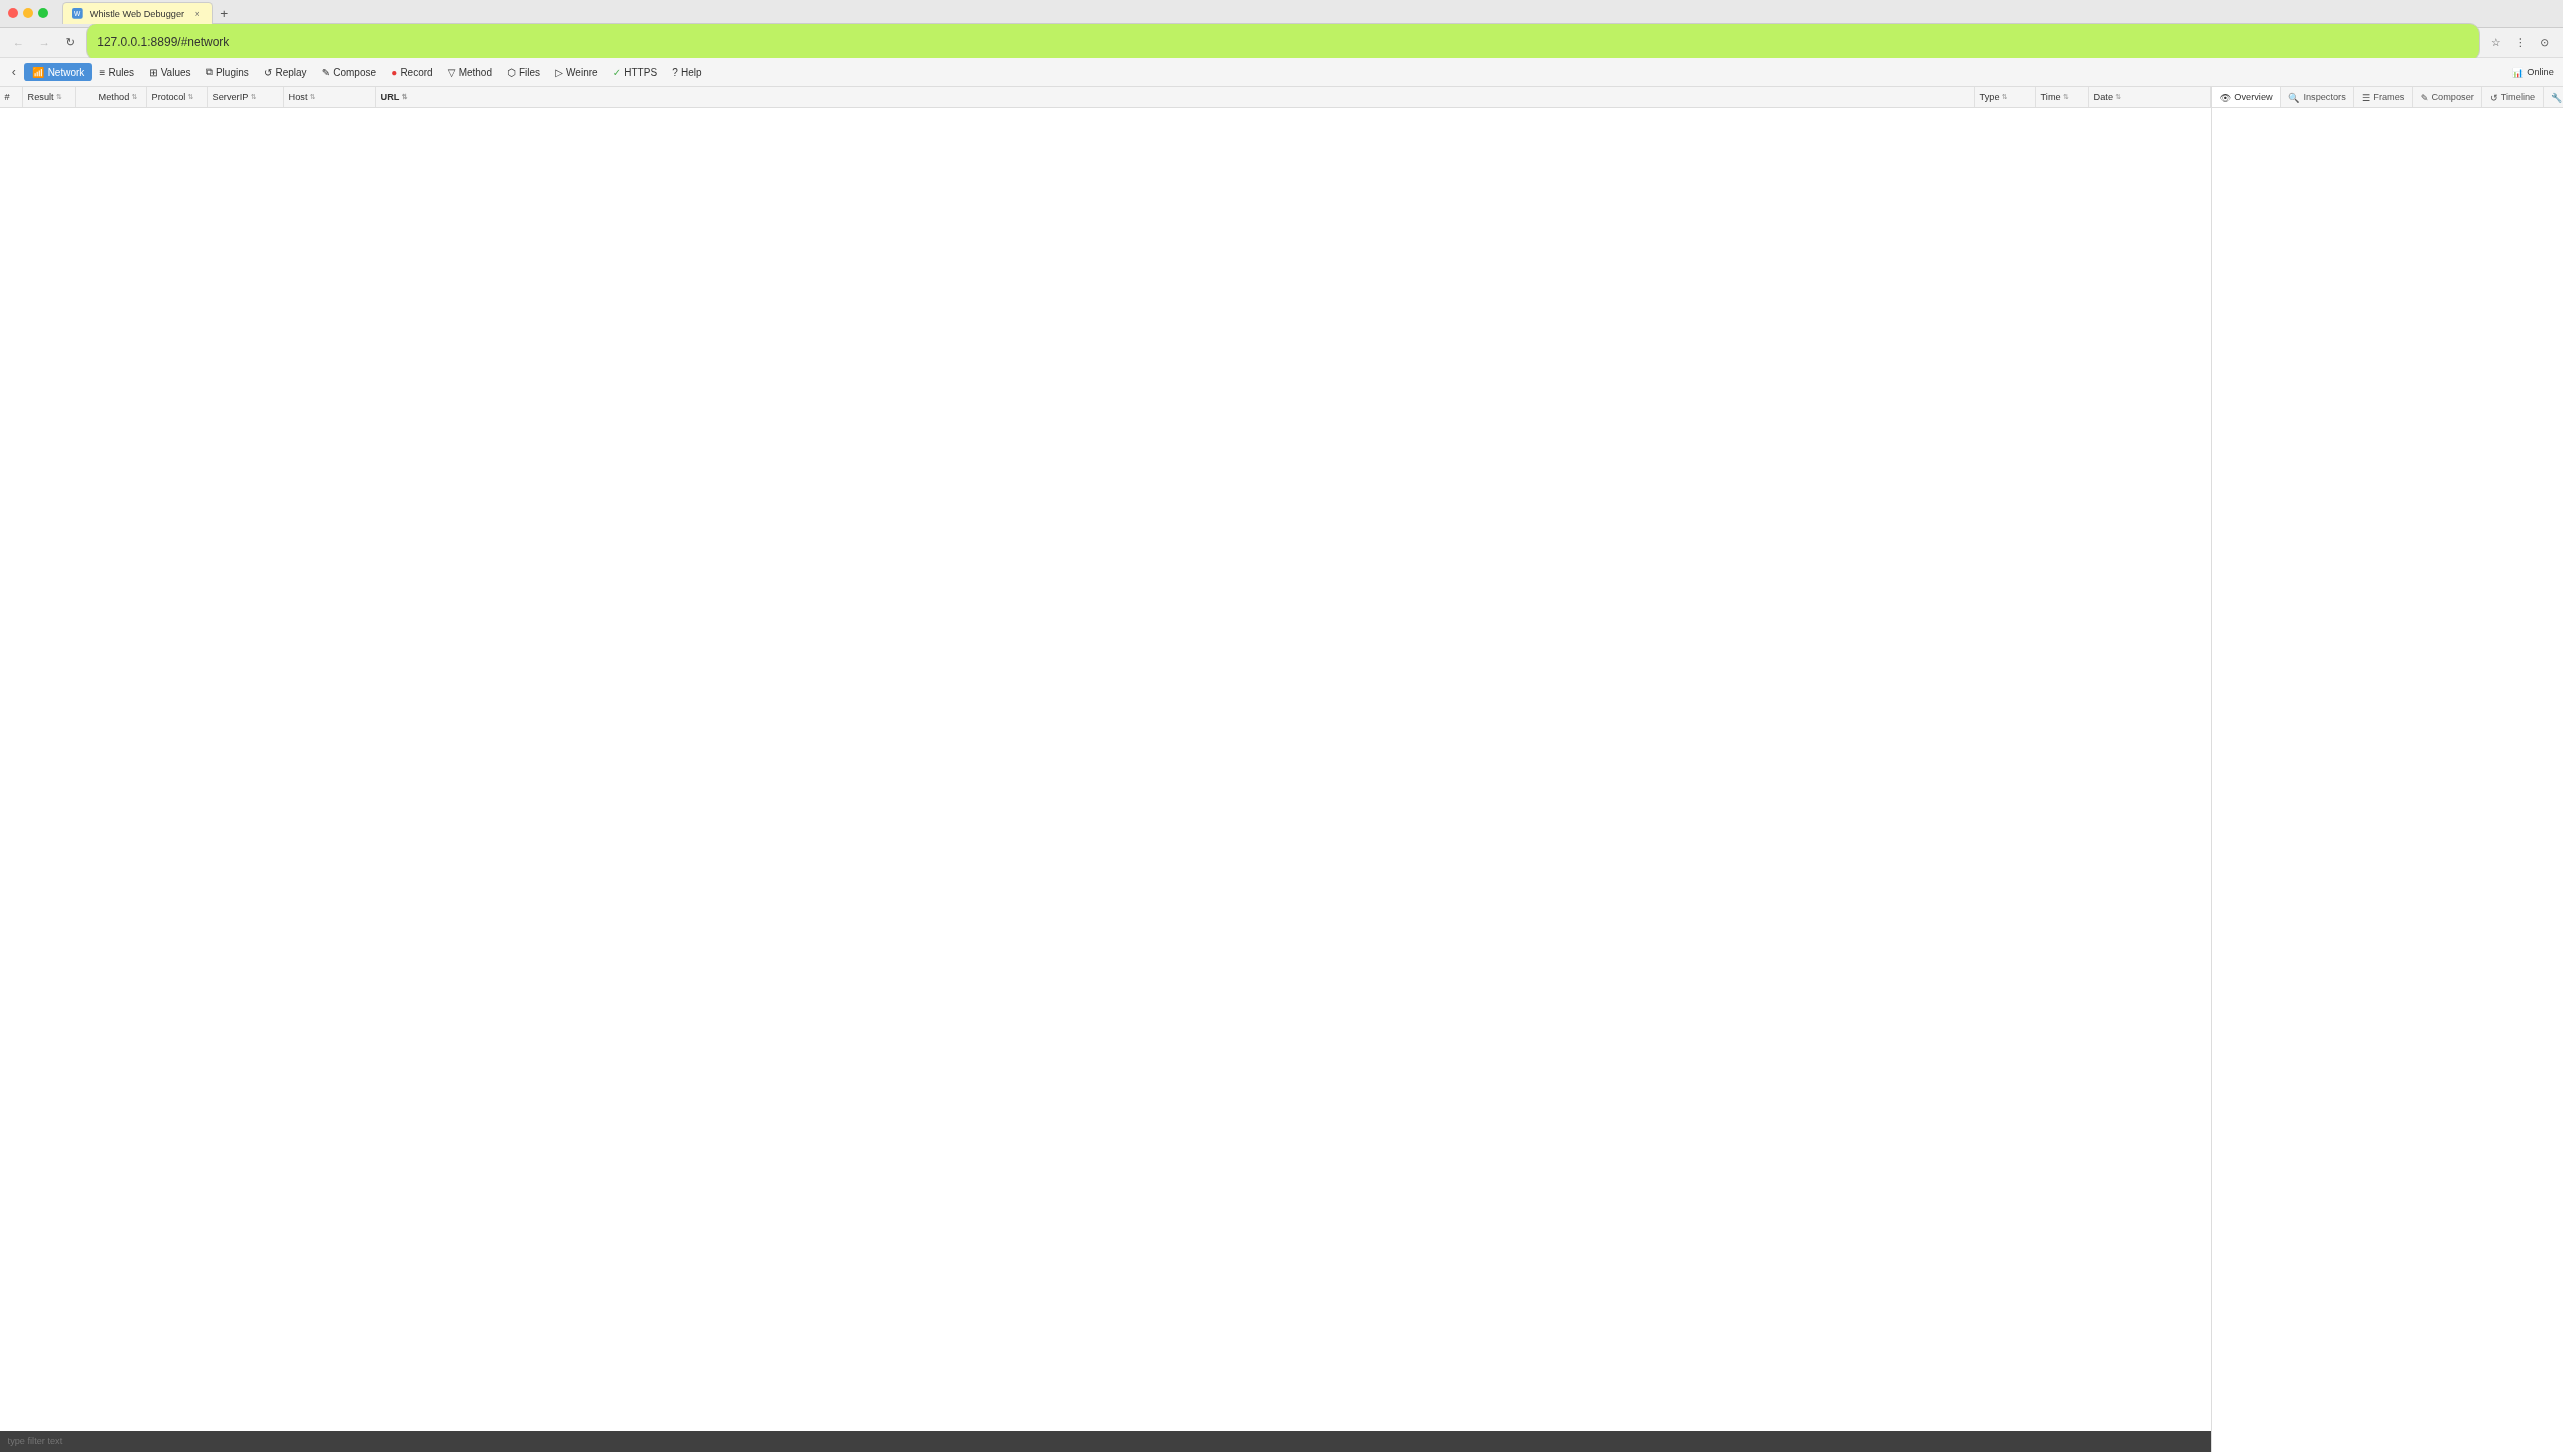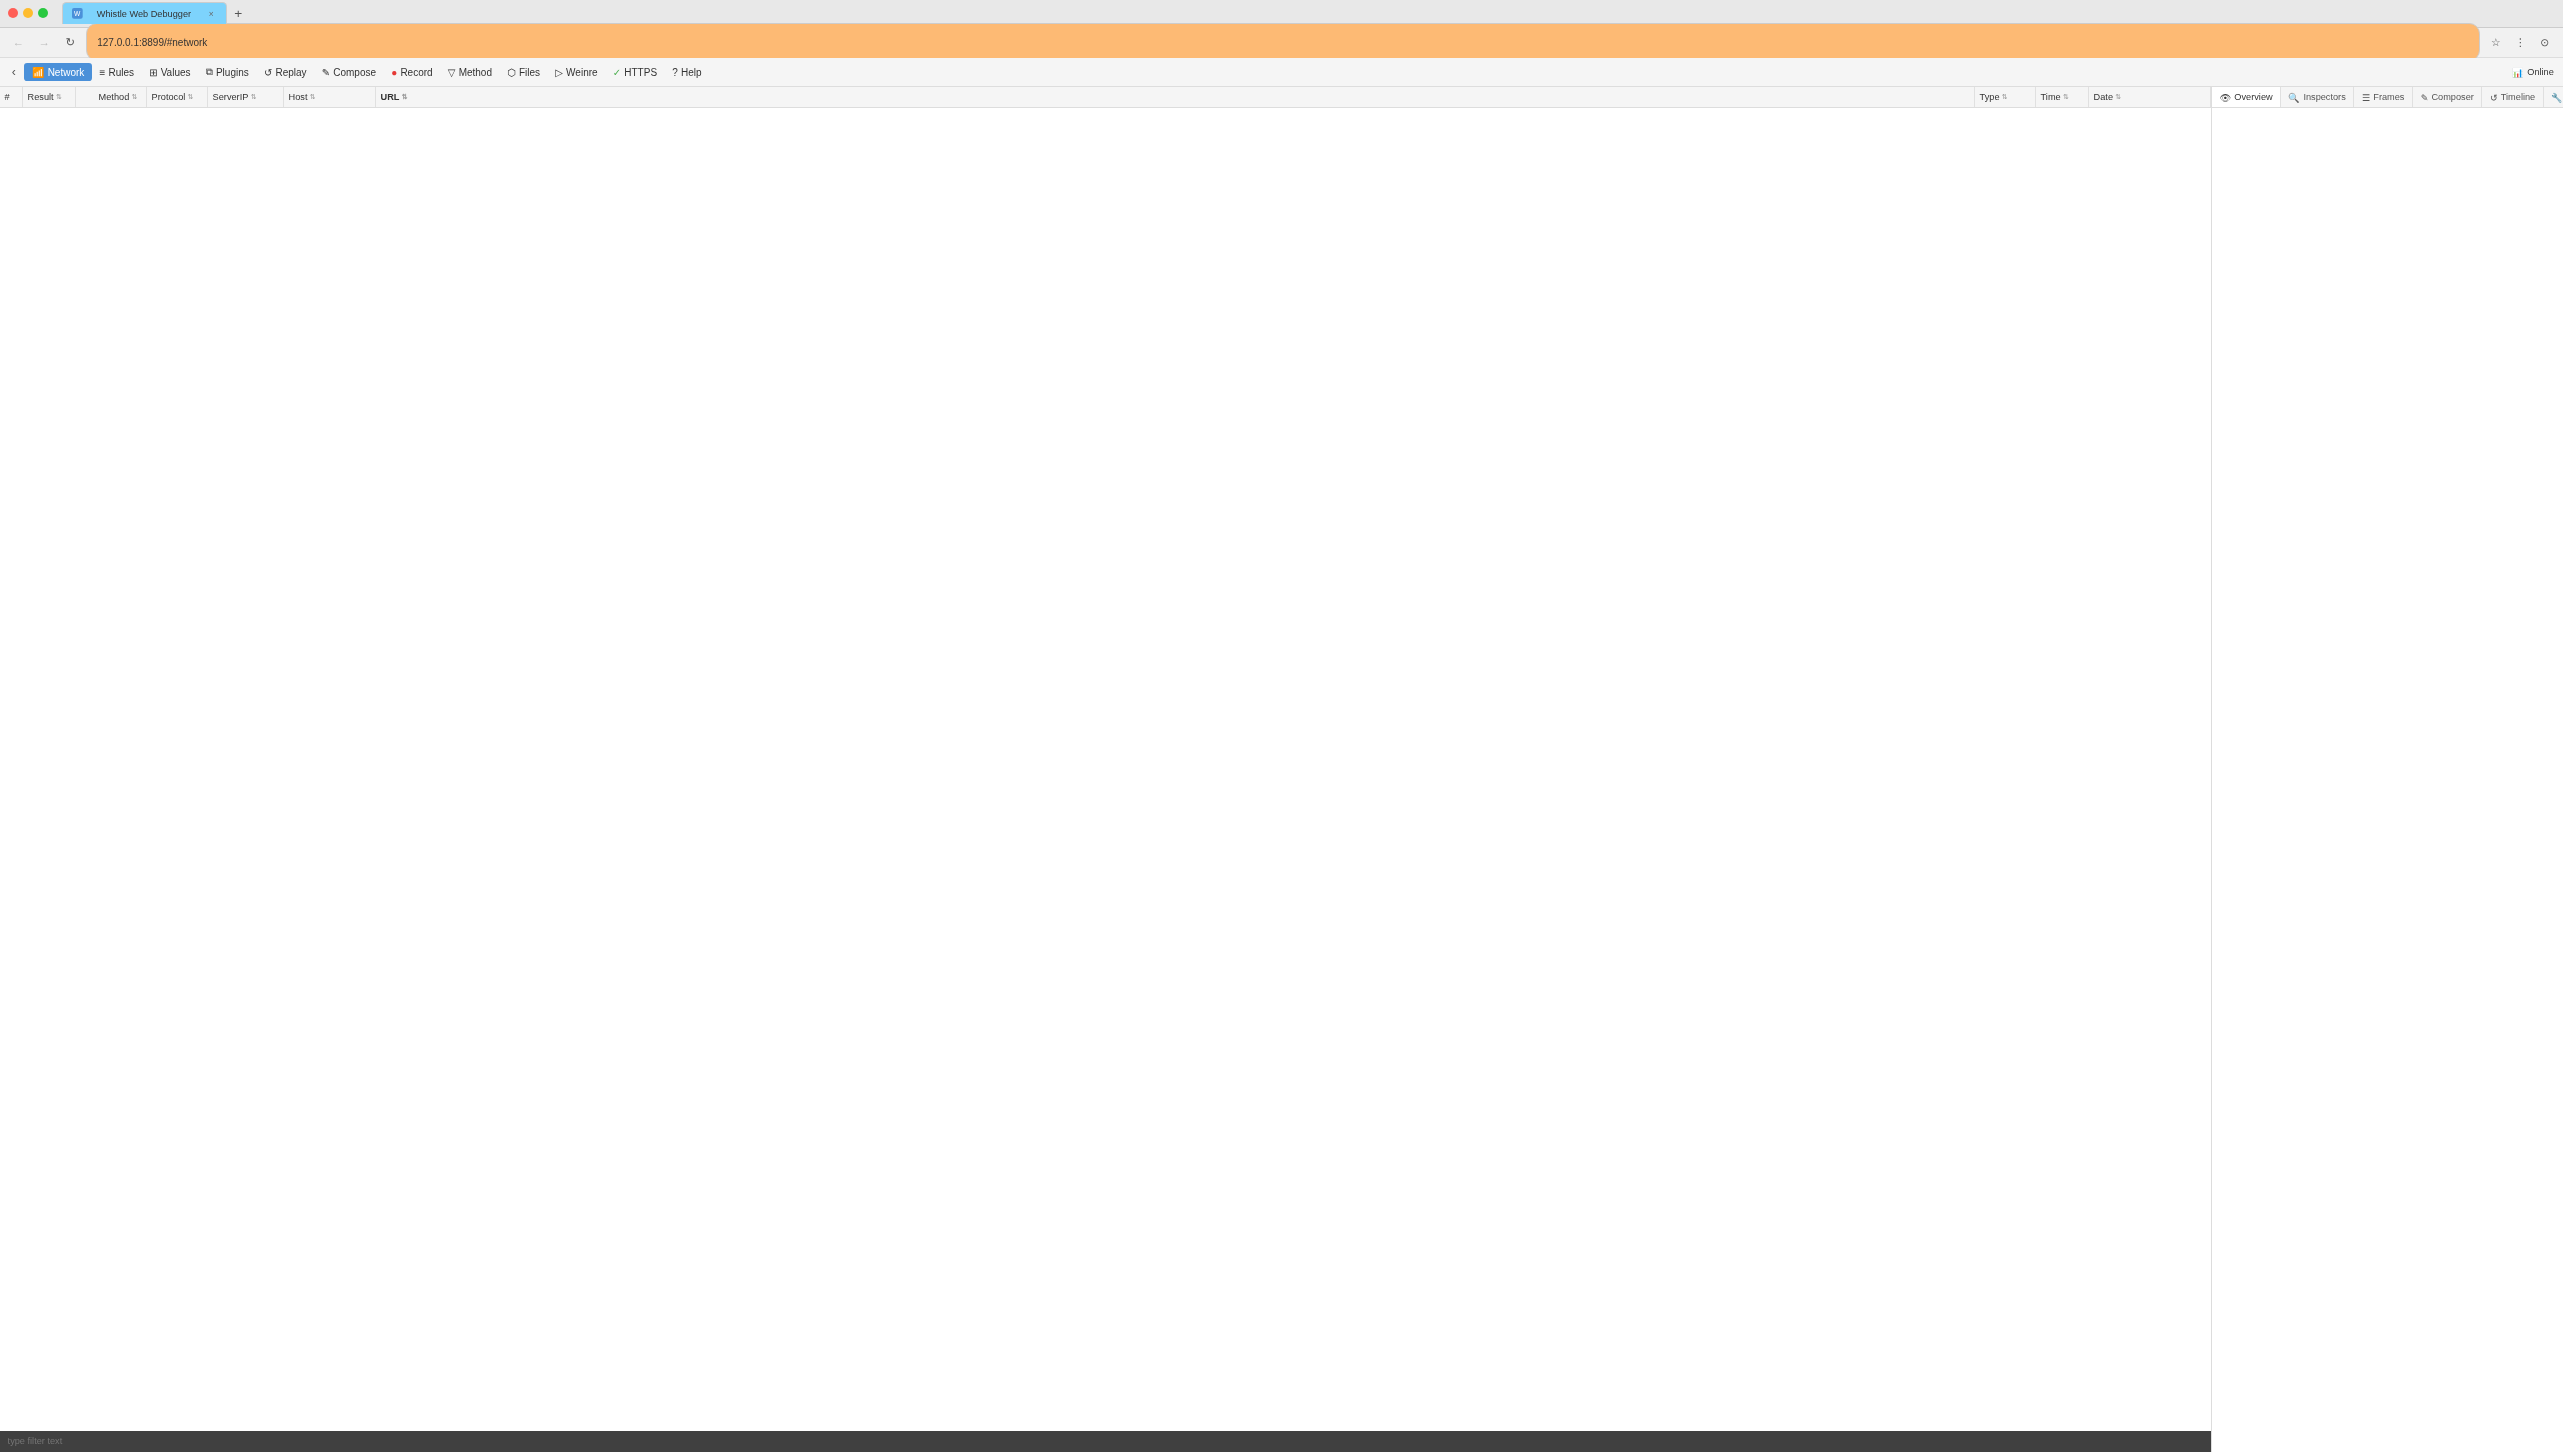--- a/index.html
+++ b/index.html
@@ -19,28 +19,28 @@
       border-bottom: 0.8px solid #ccc;
     }
     .window-controls { display: flex; gap: 5.3px; align-items: center; }
     .win-btn { width: 10px; height: 10px; border-radius: 50%; border: none; cursor: pointer; }
     .win-close { background: #ff5f57; }
     .win-minimize { background: #febc2e; }
     .win-maximize { background: #28c840; }
 
     .tab-bar { display: flex; align-items: flex-end; flex: 1; padding-left: 7.6px; }
     .tab {
-      background: #7dd3fc;
+      background: #fef9c3;
       border: 0.8px solid #ccc;
       border-bottom: none;
       border-radius: 4.6px 4.6px 0 0;
       padding: 4.6px 9.2px;
       display: flex;
       align-items: center;
-      gap: 14px;
+      gap: 7px;
       font-size: 9.2px;
       color: #333;
       min-width: 114px;
       position: relative;
     }
     .tab-favicon { width: 10.7px; height: 10.7px; }
     .tab-close-btn {
       margin-left: auto;
       width: 12.2px; height: 12.2px;
       border-radius: 50%;
@@ -69,22 +69,22 @@
       display: flex; align-items: center; justify-content: center;
       color: #555; font-size: 11.4px;
     }
     .nav-btn.disabled { color: #bbb; cursor: default; }
     .address-input {
       flex: 1;
       height: 38px;
       border: 0.8px solid #ccc;
       border-radius: 10.7px;
       padding: 0 10.7px;
-      font-size: 10px;
-      background: #fdba74;
+      font-size: 12px;
+      background: #bef264;
       color: #333;
       outline: none;
     }
     .address-icons { display: flex; gap: 3.1px; }
     .addr-icon-btn {
       background: none; border: none; cursor: pointer;
       width: 21.4px; height: 21.4px; border-radius: 50%;
       display: flex; align-items: center; justify-content: center;
       color: #555; font-size: 10.7px;
     }

